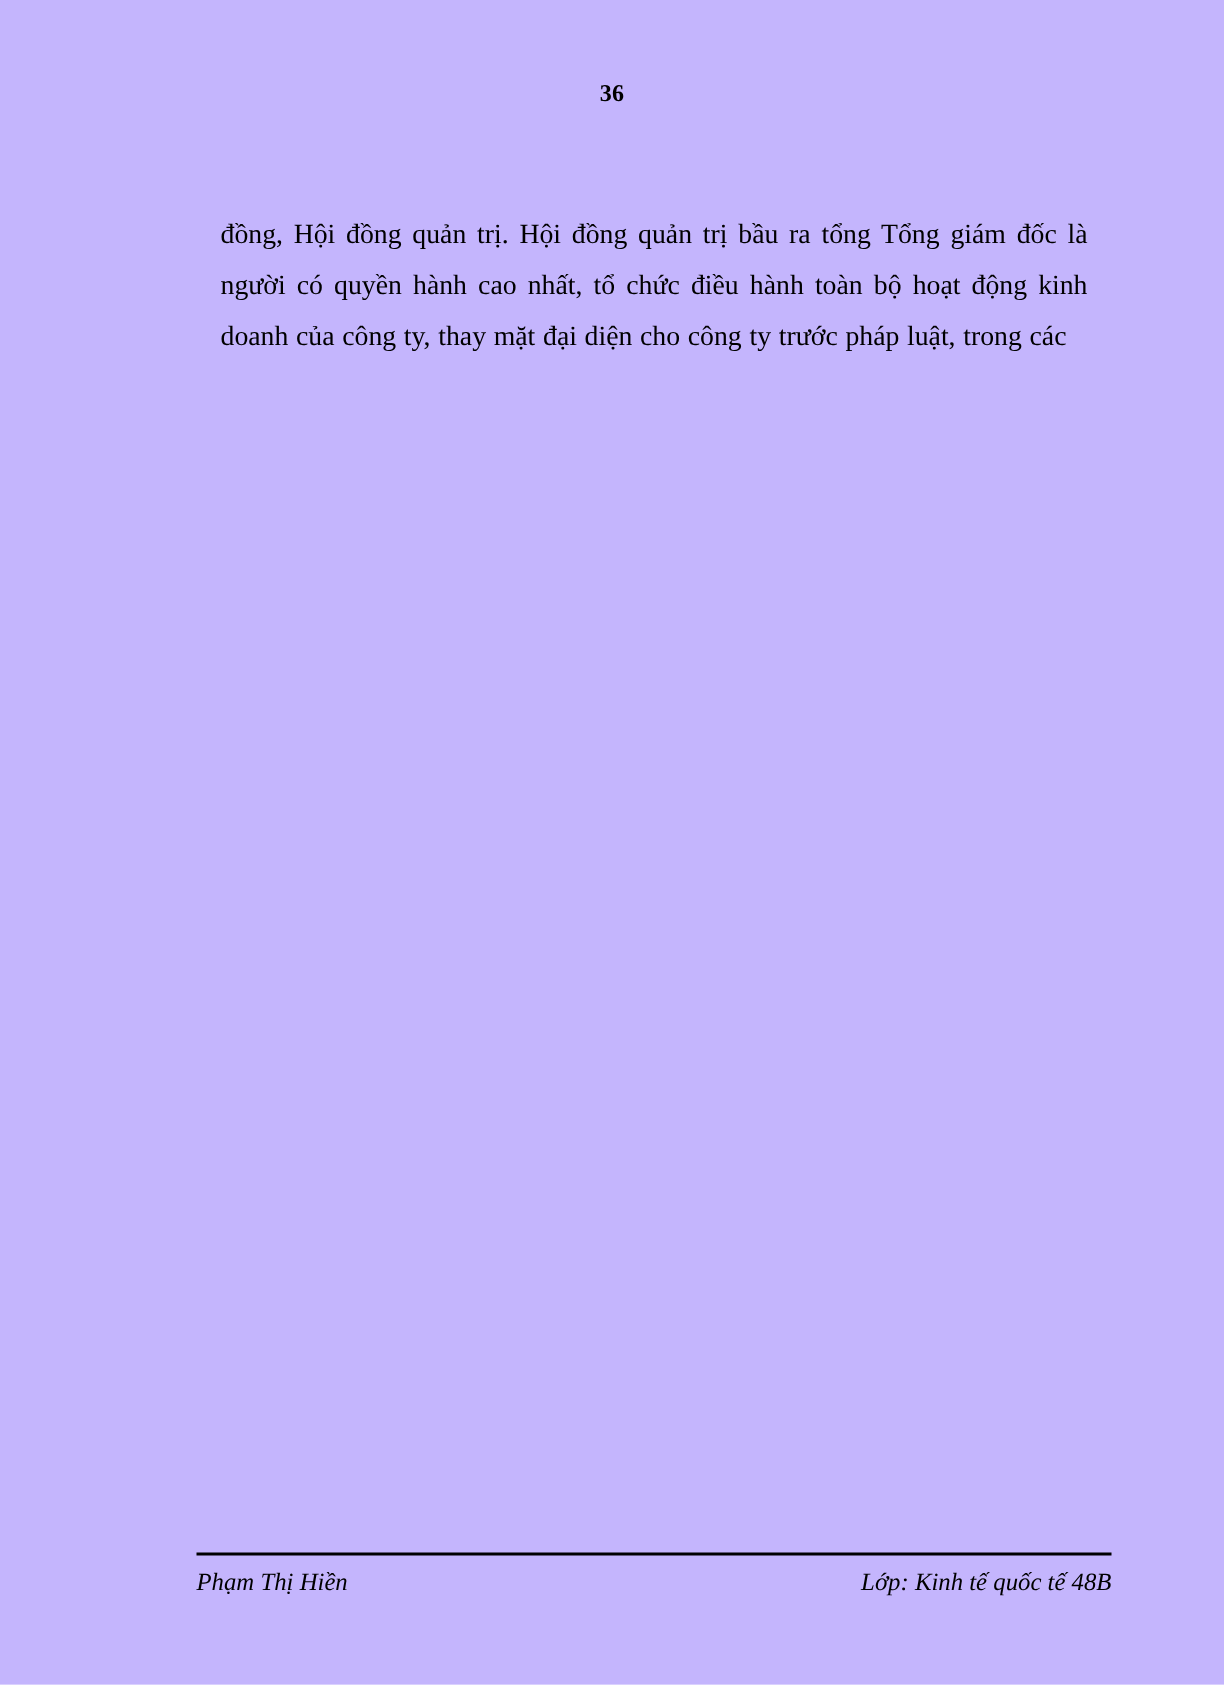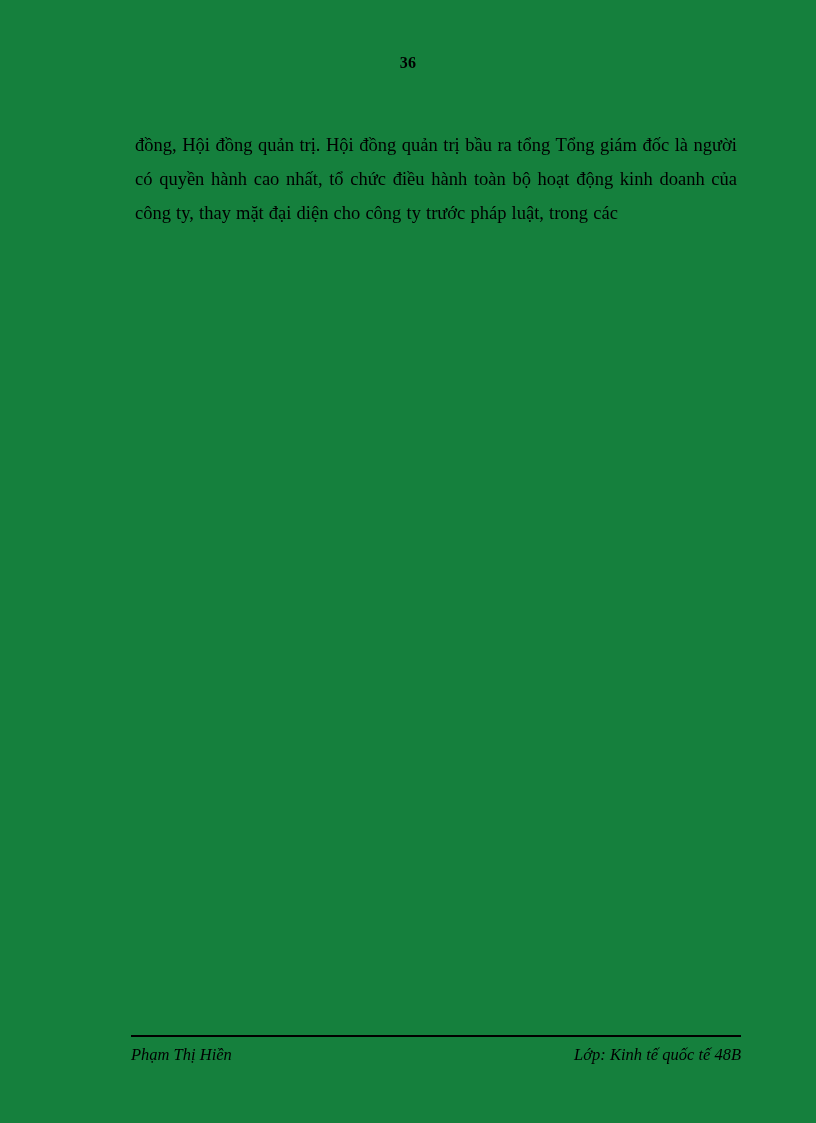--- a/index.html
+++ b/index.html
@@ -14,41 +14,41 @@
     color: #000000;
     position: relative;
     overflow: hidden;
   }
   .page {
     position: absolute;
     top: 0;
     left: 0;
     width: 816px;
     height: 1123px;
-    background: #15803d;
+    background: #c4b5fd;
   }
   .page-number {
     position: absolute;
     top: 54px;
     left: 0;
     width: 816px;
     text-align: center;
     font-size: 16px;
     font-weight: bold;
     font-family: "Liberation Serif", serif;
     letter-spacing: 0.2px;
   }
   .body-block {
     position: absolute;
     top: 124px;
     left: 131px;
     width: 610px;
   }
   .body-paragraph {
-    margin: 4px;
+    margin: 16px;
     font-size: 18.5px;
     line-height: 34px;
     text-align: justify;
     text-align-last: left;
     font-family: "Liberation Serif", serif;
     word-spacing: 0.5px;
   }
   .footer {
     position: absolute;
     left: 131px;

